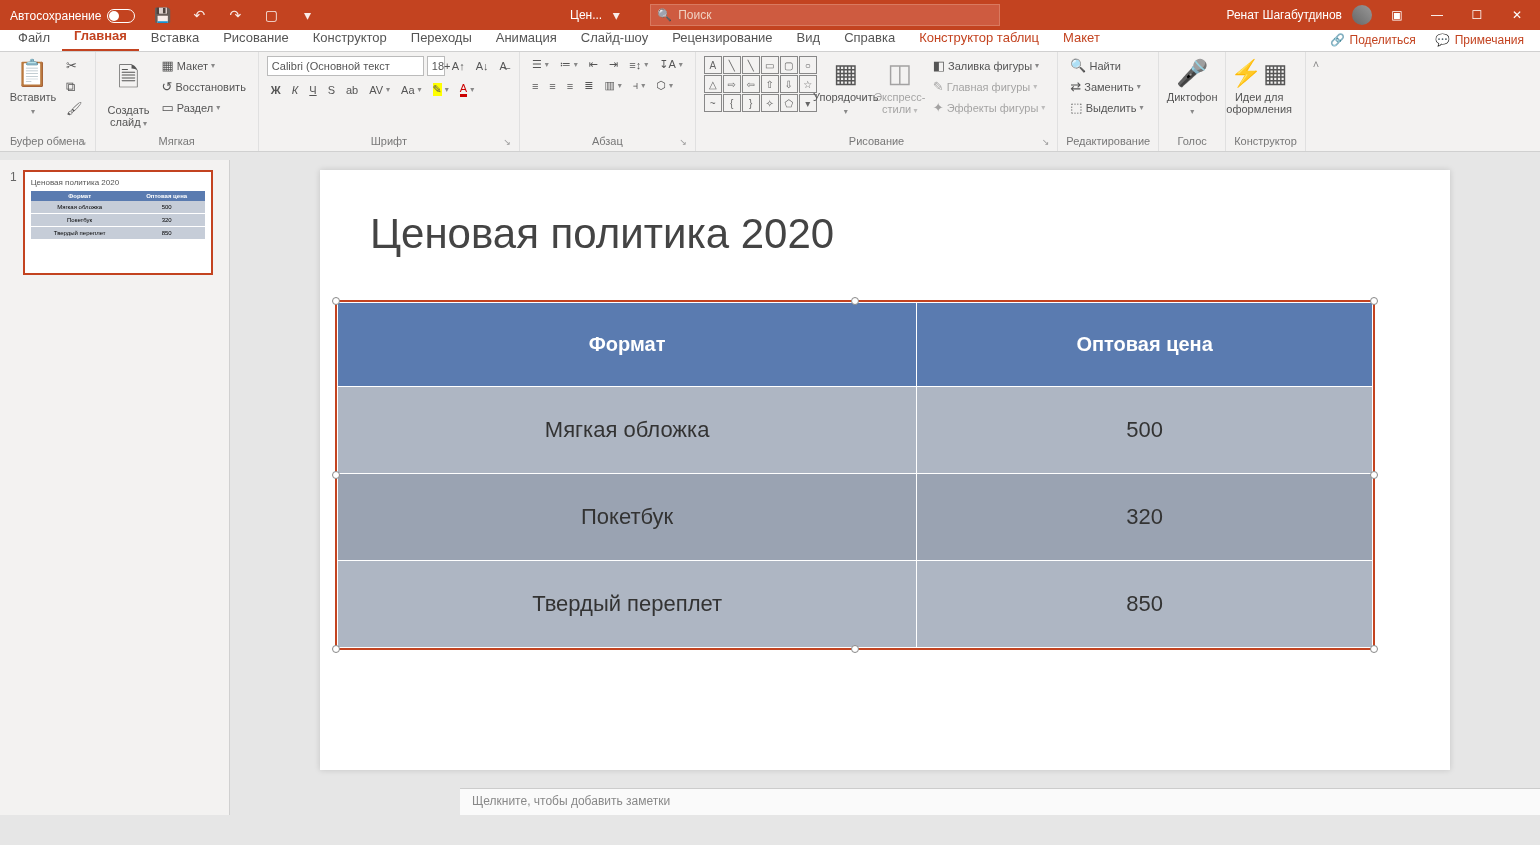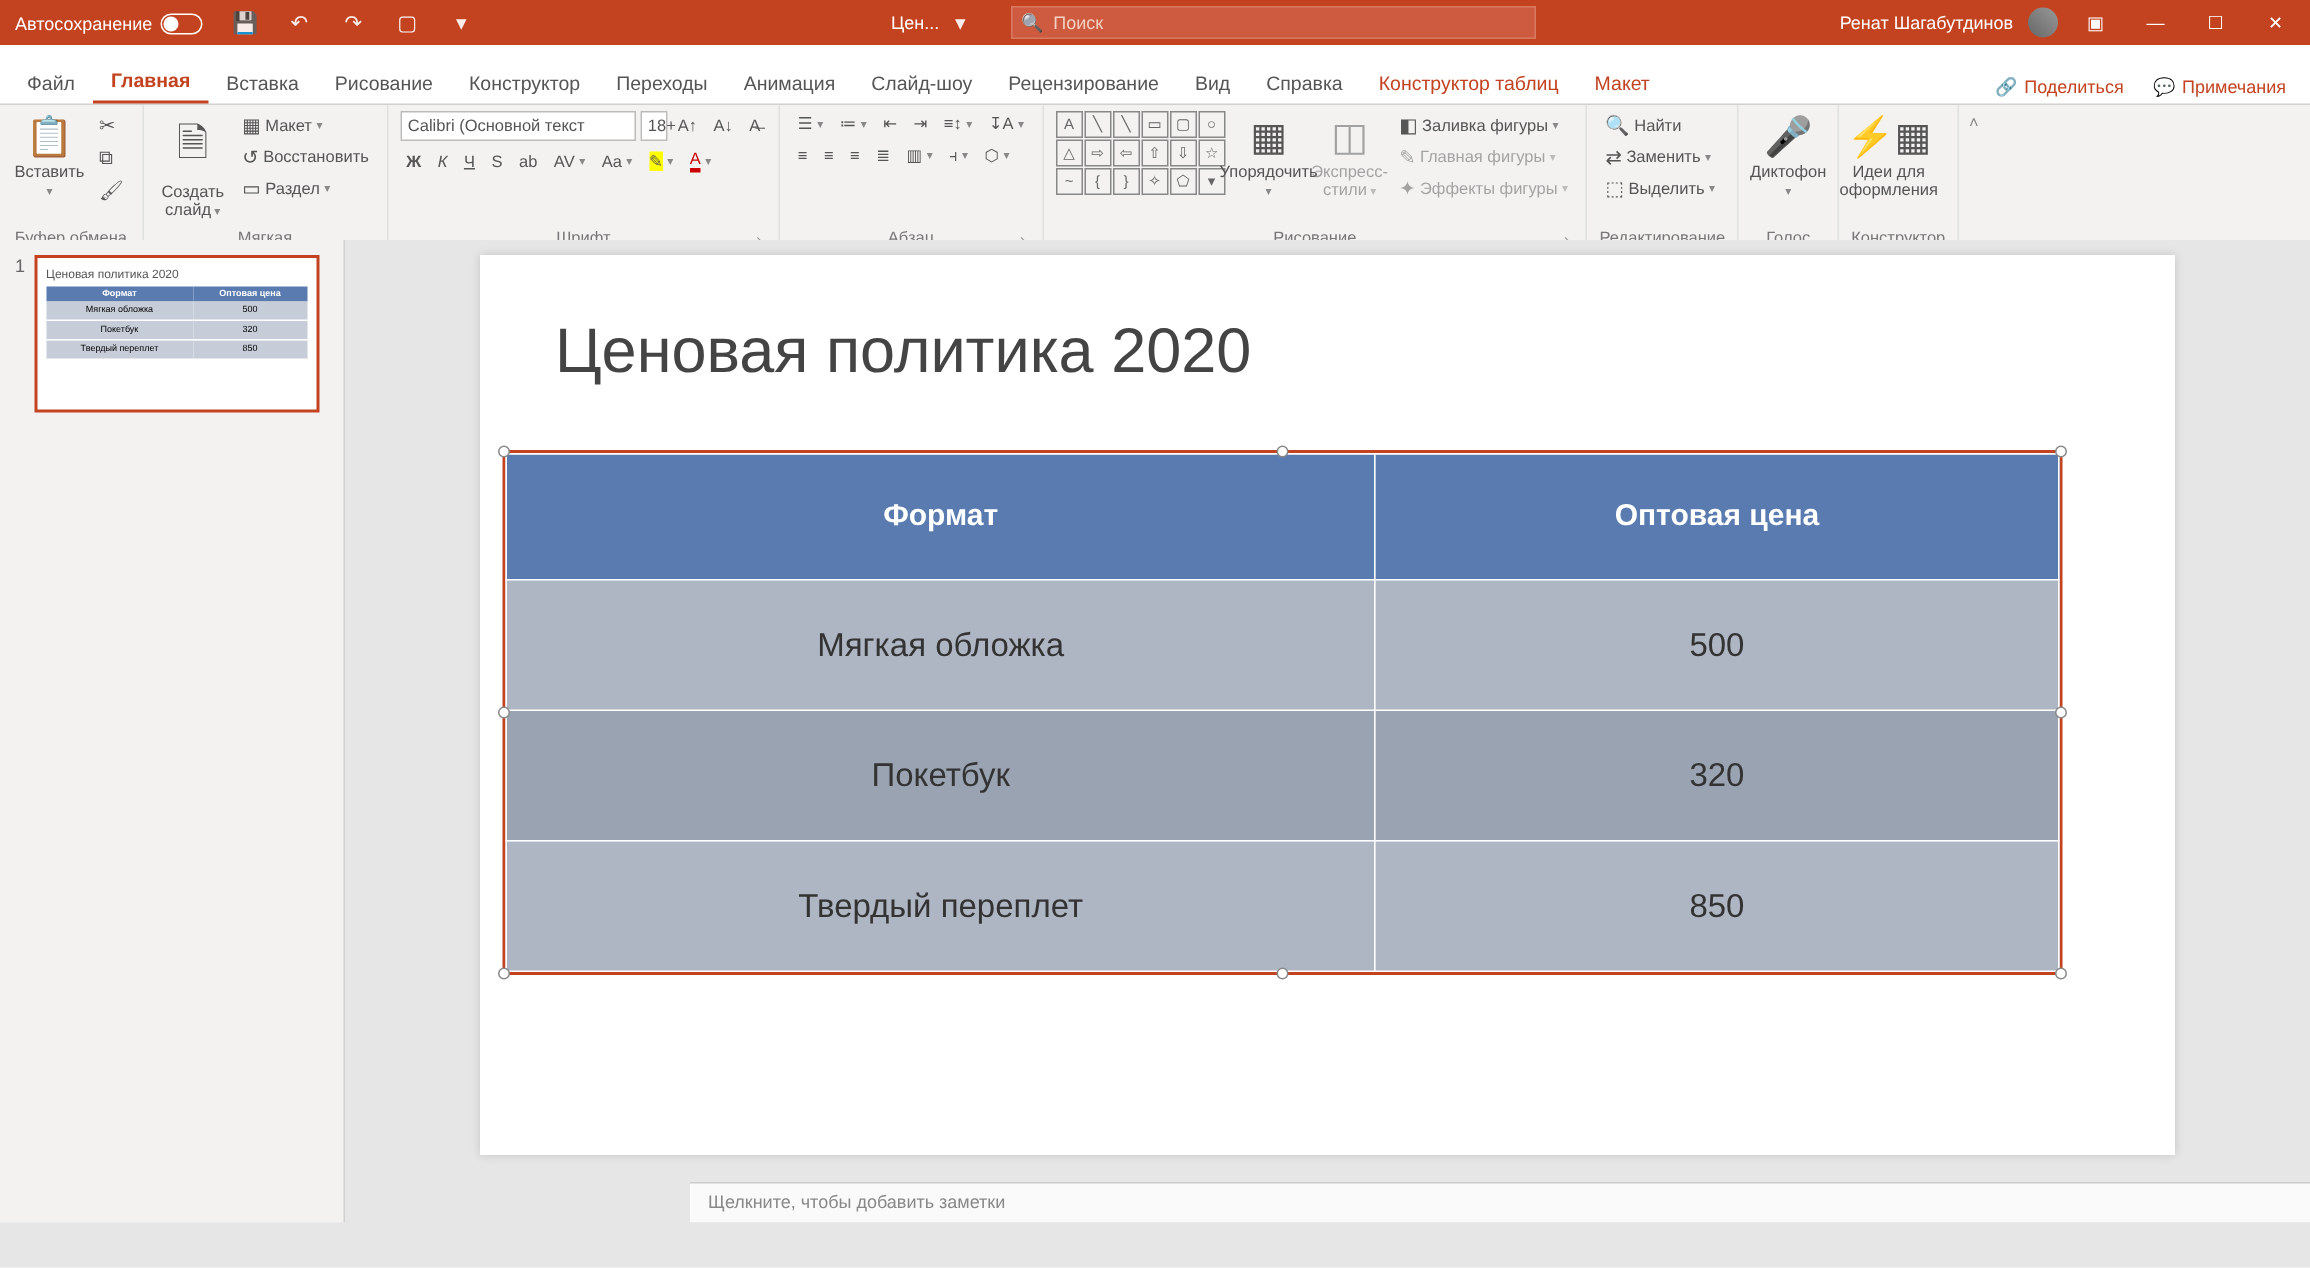--- a/index.html
+++ b/index.html
@@ -5,30 +5,30 @@
 * { box-sizing: border-box; margin: 0; padding: 0; font-family: "Segoe UI", Arial, sans-serif; }
 body { width: 1540px; height: 845px; background: #e6e6e6; overflow: hidden; position: relative; }
 
 
 .title-bar { height: 30px; background: #c34320; display: flex; align-items: center; color: #fff; font-size: 12px; }
 .title-left { display: flex; align-items: flex-end; gap: 20px; padding-left: 10px; width: 570px;}
 .autosave { display: flex; align-items: center; gap: 6px; }
 .toggle { width: 28px; height: 14px; border: 1px solid #fff; border-radius: 8px; position: relative; }
 .toggle::after { content:""; width:10px; height:10px; background:#fff; border-radius:50%; position:absolute; left:1px; top:1px; }
 .qat-icon { width:16px; height:16px; display:flex; align-items:center; justify-content:center; font-size:14px; opacity:.9; cursor:pointer;}
-.title-center { flex:0 0 auto; display:flex; align-items:center; gap:6px;margin-left:24px; }
+.title-center { flex:0 0 auto; display:flex; align-items:center; gap:6px; }
 .search-box { width: 350px; height: 22px; background: #ce5b40; border:1px solid #d97a60; display:flex; align-items:center; padding:0 6px; gap:6px; margin-left:20px;}
 .search-box input { flex:1; background:transparent; border:none; outline:none; color:#fff; font-size:12px; }
 .search-box input::placeholder{color:#f0d0c0;}
 .title-right { margin-left:auto; display:flex; align-items:center; gap:10px; padding-right:8px; }
 .avatar { width:20px; height:20px; border-radius:50%; background:linear-gradient(45deg,#666,#999); }
 .win-btn { width:30px; height:28px; display:flex; align-items:center; justify-content:center; font-size:12px; cursor:pointer;}
 
 
-.tab-bar { height: 40px; background:#fff; border-bottom:1px solid #d0d0d0; display:flex; align-items:flex-end; padding:0 6px; font-size:13px; }
+.tab-bar { height: 22px; background:#fff; border-bottom:1px solid #d0d0d0; display:flex; align-items:flex-end; padding:0 6px; font-size:13px; }
 .tab { padding:6px 12px; color:#555; cursor:pointer; }
 .tab.active { color:#c34320; border-bottom:2px solid #c34320; font-weight:600; }
 .tab.context { color:#c34320; }
 .tab-right { margin-left:auto; display:flex; }
 .tab-btn { padding:4px 10px; color:#555; display:flex; align-items:center; gap:4px; cursor:pointer; font-size:12px;}
 .tab-btn.orange{color:#c34320;}
 
 
 .ribbon { height: 100px; background:#f3f2f1; border-bottom:1px solid #d0d0d0; display:flex; font-size:11px; color:#555; }
 .group { border-right:1px solid #e0e0e0; padding:4px 8px 2px; display:flex; flex-direction:column; }

